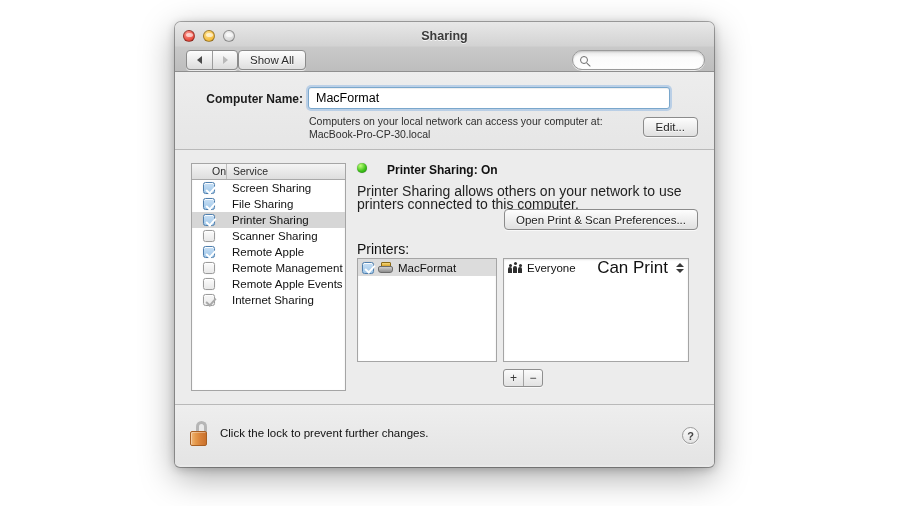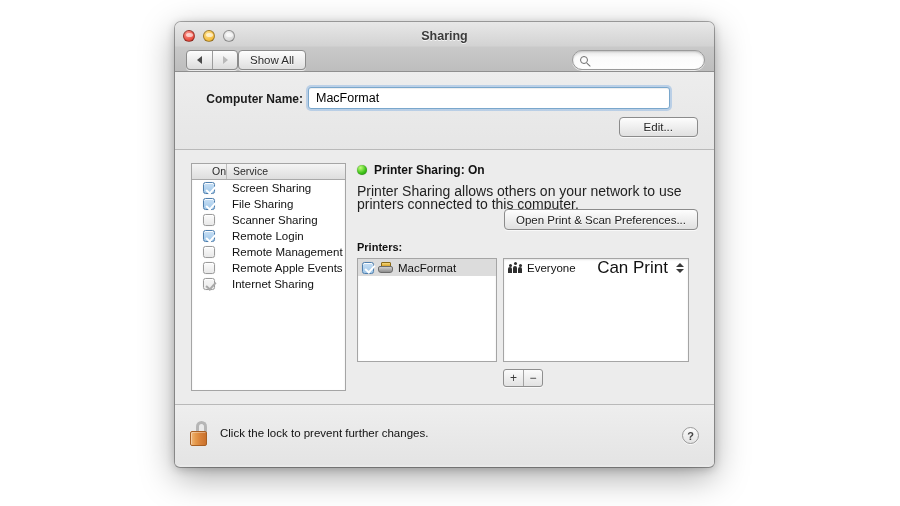--- a/index.html
+++ b/index.html
@@ -143,21 +143,21 @@
     border: none; outline: none; background: transparent;
     font-family: inherit; font-size: 12.5px; color: #000; width: 100%;
   }
   #cn-note {
     position: absolute; left: 134px; top: 43px;
     font-size: 10.5px; color: #2e2e2e; line-height: 12.5px;
     width: 300px;
   }
   #edit-btn {
     position: absolute; right: 16px; top: 45px;
-    height: 20px; padding: 0 24px;
+    height: 20px; padding: 0 12px;
     display: flex; align-items: center;
     font-size: 11.5px; color: #242424;
     border: 1px solid #8b8b8b; border-radius: 4px;
     background: linear-gradient(to bottom,#fdfdfd,#e0e0e0);
     box-shadow: 0 1px 0 rgba(255,255,255,0.7);
     text-shadow: 0 1px 0 rgba(255,255,255,0.8);
   }
 
   
   #content {
@@ -209,21 +209,21 @@
     border-width: 0 2px 2px 0;
     transform: rotate(42deg);
   }
   .cbx.dim::after { border-color: #a9a9a9; }
   .cbx.dim { background: linear-gradient(to bottom,#f6f6f6,#ececec); }
 
   
   #rpane { position: absolute; left: 182px; top: 13px; right: 16px; }
 
   #status-line {
-    display: flex; align-items: center; gap: 7px;
+    display: flex; align-items: flex-start; gap: 20px;
     font-size: 12px; font-weight: bold; color: #111;
   }
   .led {
     width: 10px; height: 10px; border-radius: 50%;
     background: radial-gradient(circle at 35% 28%, #bfff7a, #3fc21a 55%, #1d8a0c);
     box-shadow: inset 0 0 1px rgba(0,0,0,0.35), 0 0 1px rgba(0,0,0,0.3);
     flex: none;
   }
   #status-desc {
     margin-top: 8px;
@@ -235,21 +235,21 @@
     height: 21px; padding: 0 11px;
     display: flex; align-items: center;
     font-size: 11.5px; color: #222;
     border: 1px solid #8b8b8b; border-radius: 4px;
     background: linear-gradient(to bottom,#fdfdfd,#e0e0e0);
     box-shadow: 0 1px 0 rgba(255,255,255,0.7);
     text-shadow: 0 1px 0 rgba(255,255,255,0.8);
   }
 
   .list-label {
-    position: absolute; font-size: 11px; font-weight: bold; color: #111;
+    position: absolute; font-size: 14px; font-weight: normal; color: #111;
   }
   #printers-label { left: 0;   top: 78px; }
   #users-label    { left: 146px; top: 96px; }
 
   .listbox {
     position: absolute; top: 95px;
     background: #fff; border: 1px solid #a5a5a5;
     box-shadow: inset 0 1px 2px rgba(0,0,0,0.10);
     height: 104px;
   }
@@ -393,20 +393,24 @@
           <input type="text" value="" placeholder="" style="">
         </div>
       </div>
     </div>
 
     <div id="toppanel">
       <div id="cn-label">Computer Name:</div>
       <div id="cn-field">
         <input type="text" id="cn-input" value="MacFormat" style="">
       </div>
+      <div id="cn-note">
+        <div>Computers on your local network can access your computer at:</div>
+        <div>MacBook-Pro-CP-30.local</div>
+      </div>
       <div id="edit-btn">Edit...</div>
     </div>
 
     <div id="content">
 
       <div id="svc-box">
         <div id="svc-head">
           <div class="c1">On</div>
           <div class="c2">Service</div>
         </div>
@@ -416,31 +420,37 @@
                 <span class="cbx on"></span>
               </div>
               <div class="nm">Screen Sharing</div>
             </div>
             <div class="svc-row">
               <div class="cb-cell">
                 <span class="cbx on"></span>
               </div>
               <div class="nm">File Sharing</div>
             </div>
+            <div class="svc-row sel">
+              <div class="cb-cell">
+                <span class="cbx on"></span>
+              </div>
+              <div class="nm">Printer Sharing</div>
+            </div>
             <div class="svc-row">
               <div class="cb-cell">
                 <span class="cbx"></span>
               </div>
               <div class="nm">Scanner Sharing</div>
             </div>
             <div class="svc-row">
               <div class="cb-cell">
                 <span class="cbx on"></span>
               </div>
-              <div class="nm">Remote Login</div>
+              <div class="nm">Remote Apple</div>
             </div>
             <div class="svc-row">
               <div class="cb-cell">
                 <span class="cbx"></span>
               </div>
               <div class="nm">Remote Management</div>
             </div>
             <div class="svc-row">
               <div class="cb-cell">
                 <span class="cbx"></span>

